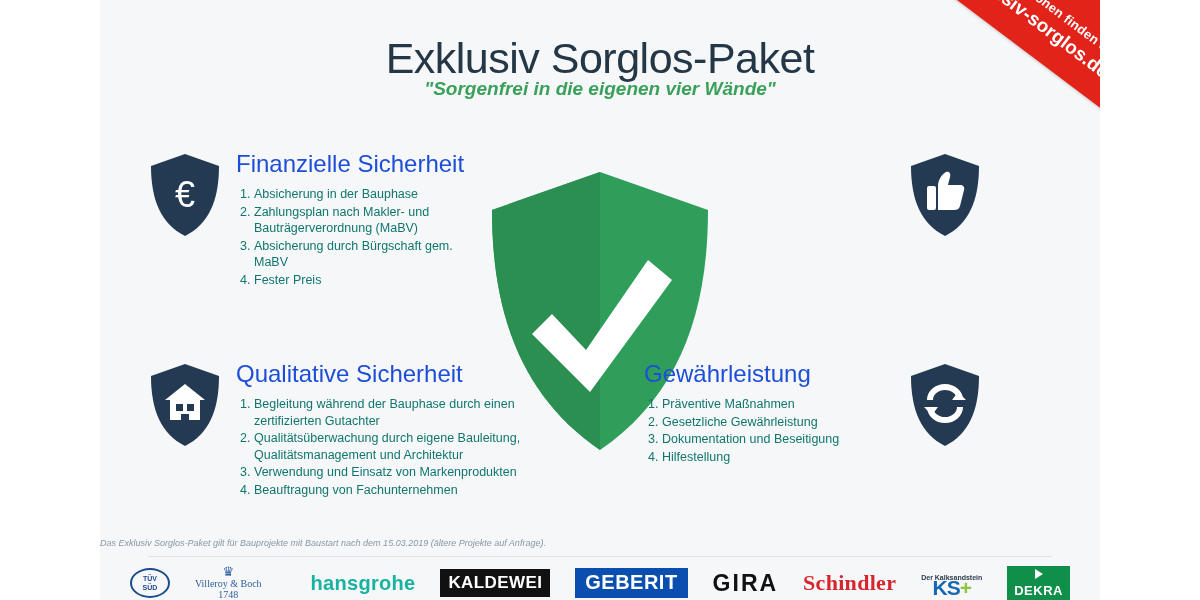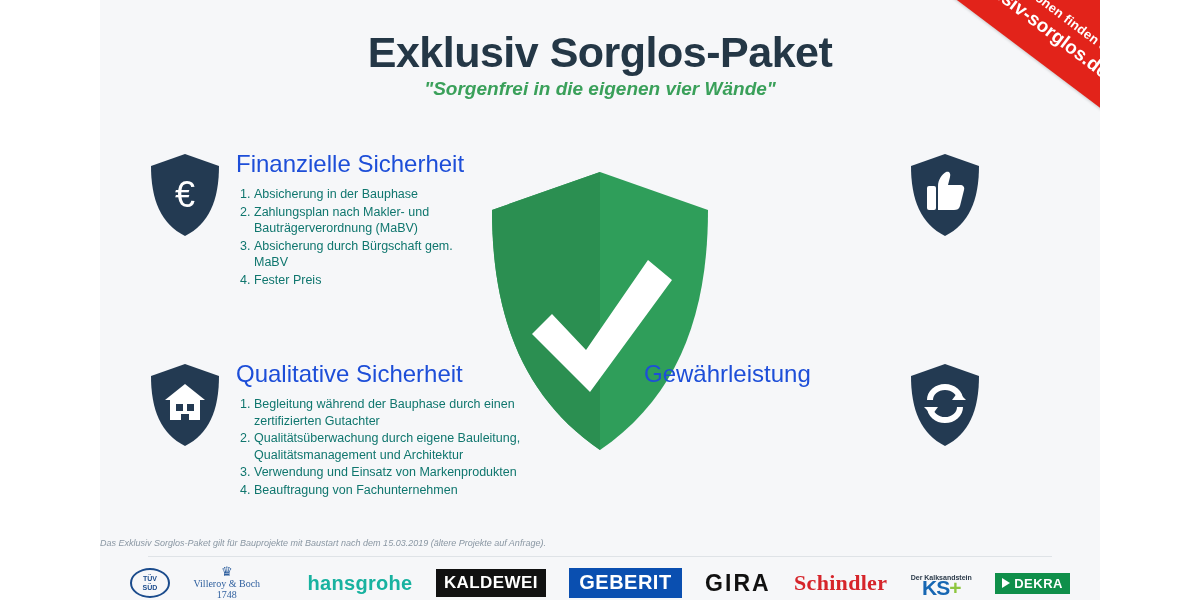--- a/index.html
+++ b/index.html
@@ -69,26 +69,26 @@
     color: #ffffff;
     font-size: 19px;
     font-weight: bold;
     line-height: 23px;
     white-space: nowrap;
   }
 
   
   .title {
     position: absolute;
-    top: 28px;
+    top: 34px;
     left: 0;
     width: 1000px;
     text-align: center;
     font-size: 43px;
-    font-weight: bold;
+    font-weight: normal;
     color: #243746;
     letter-spacing: -0.5px;
   }
   .subtitle {
     position: absolute;
     top: 78px;
     left: 0;
     width: 1000px;
     text-align: center;
     font-size: 19px;
@@ -248,20 +248,21 @@
   .b-dekra {
     background: #0f8f4a;
     color: #ffffff;
     font-size: 13px;
     font-weight: bold;
     padding: 3px 7px;
     display: flex;
     align-items: center;
     gap: 4px;
     letter-spacing: .5px;
+    flex-direction: column;
   }
   .b-dekra .tri {
     width: 0; height: 0;
     border-left: 8px solid #ffffff;
     border-top: 5px solid transparent;
     border-bottom: 5px solid transparent;
   }
 </style>
 </head>
 <body>
@@ -345,20 +346,26 @@
         <svg width="74" height="86" viewBox="0 0 74 86" xmlns="http://www.w3.org/2000/svg">
           <path d="M37 2 L71 14 C71 48 61 72 37 84 C13 72 3 48 3 14 Z" fill="#233a52"></path>
           <path d="M22 38 a15 13 0 0 1 30 0" fill="none" stroke="#ffffff" stroke-width="6"></path>
           <path d="M52 45 a15 13 0 0 1 -30 0" fill="none" stroke="#ffffff" stroke-width="6"></path>
           <path d="M50 30 L58 38 L44 38 Z" fill="#ffffff"></path>
           <path d="M24 53 L16 45 L30 45 Z" fill="#ffffff"></path>
         </svg>
       </div>
       <div class="body">
         <div class="heading">Gewährleistung</div>
+        <ol>
+          <li>Präventive Maßnahmen</li>
+          <li>Gesetzliche Gewährleistung</li>
+          <li>Dokumentation und Beseitigung</li>
+          <li>Hilfestellung</li>
+        </ol>
       </div>
     </div>
 
     <div class="footnote">Das Exklusiv Sorglos-Paket gilt für Bauprojekte mit Baustart nach dem 15.03.2019 (ältere Projekte auf Anfrage).</div>
     <div class="footdivider"></div>
 
     <div class="brands">
 
       <div class="brand">
         <div class="b-tuev">

